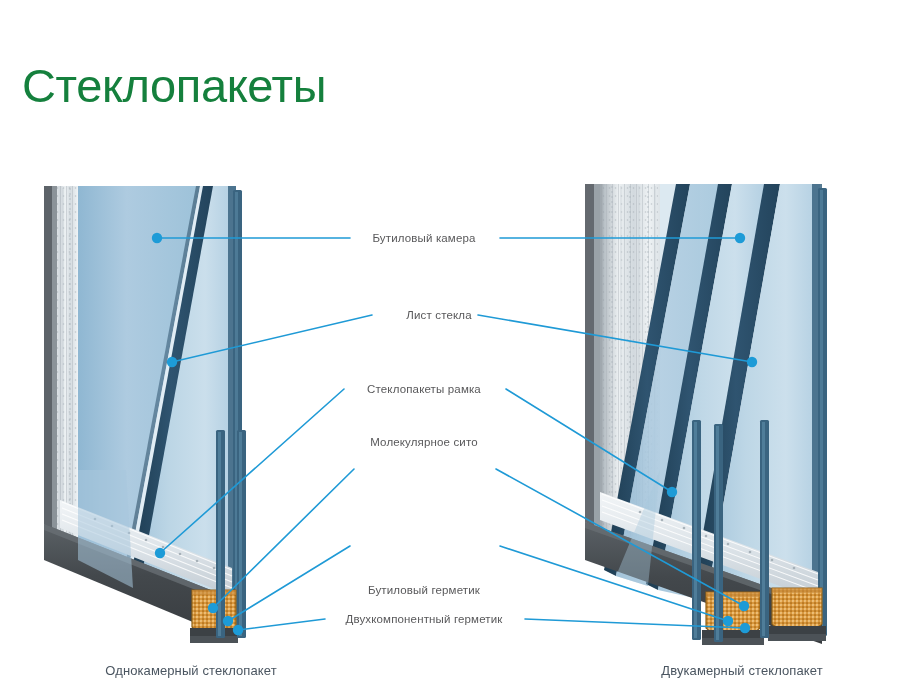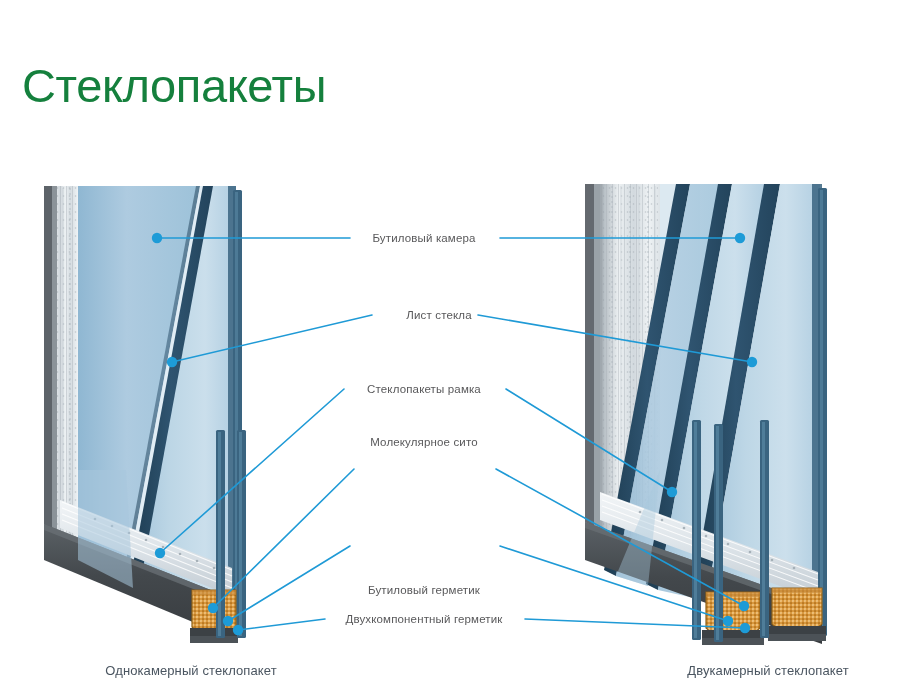--- a/index.html
+++ b/index.html
@@ -373,16 +373,16 @@
       <div class="callout-label" style="left: 424px; top: 238px;">Бутиловый камера</div>
       <div class="callout-label" style="left: 439px; top: 315px;">Лист стекла</div>
       <div class="callout-label" style="left: 424px; top: 389px;">Стеклопакеты рамка</div>
       <div class="callout-label" style="left: 424px; top: 442px;">Молекулярное сито</div>
       <div class="callout-label" style="left: 424px; top: 550px; margin-top: 40px;">Бутиловый герметик</div>
       <div class="callout-label" style="left: 424px; top: 619px;">Двухкомпонентный герметик</div>
     </div>
 
   <div id="caption-layer">
       <div class="unit-caption" style="left: 163px; top: 663px; margin-left: 28px;">Однокамерный стеклопакет</div>
-      <div class="unit-caption" style="left: 768px; top: 663px;">Двукамерный стеклопакет</div>
+      <div class="unit-caption" style="left: 742px; top: 663px;">Двукамерный стеклопакет</div>
     </div>
 
 </div>
 
 </body></html>

